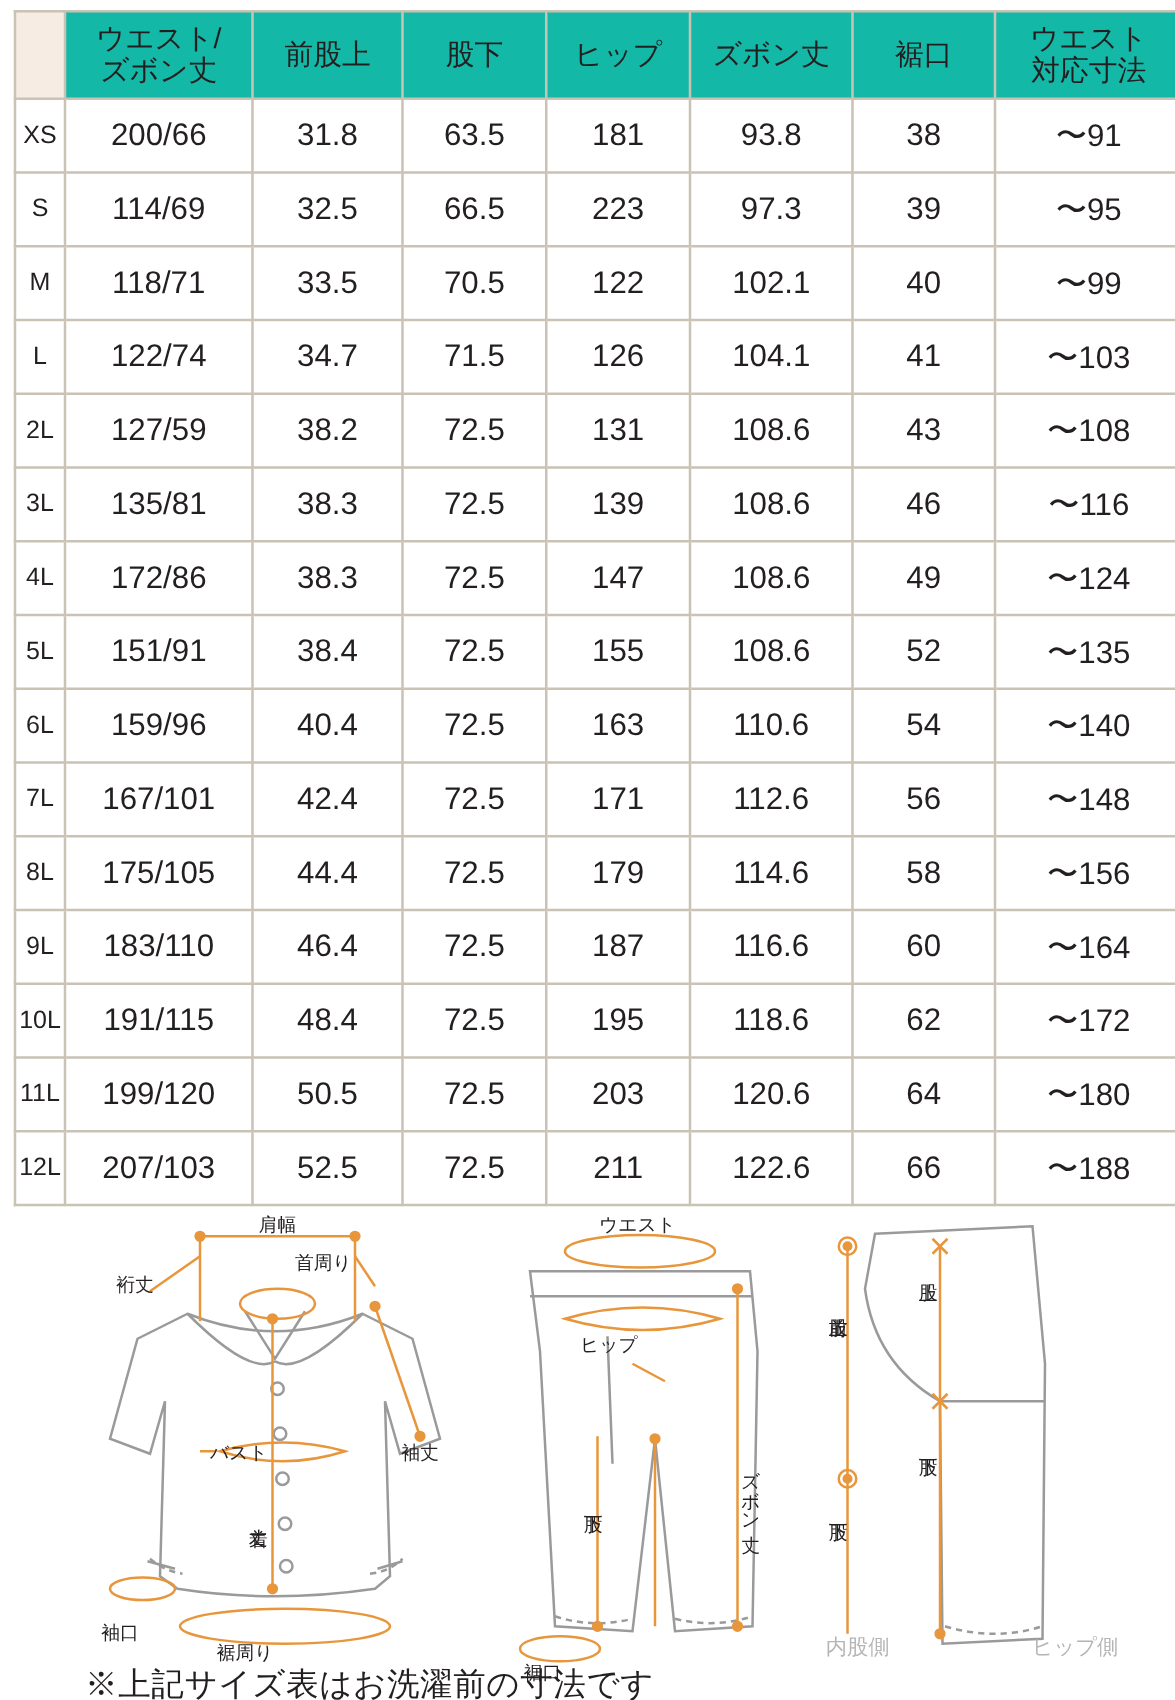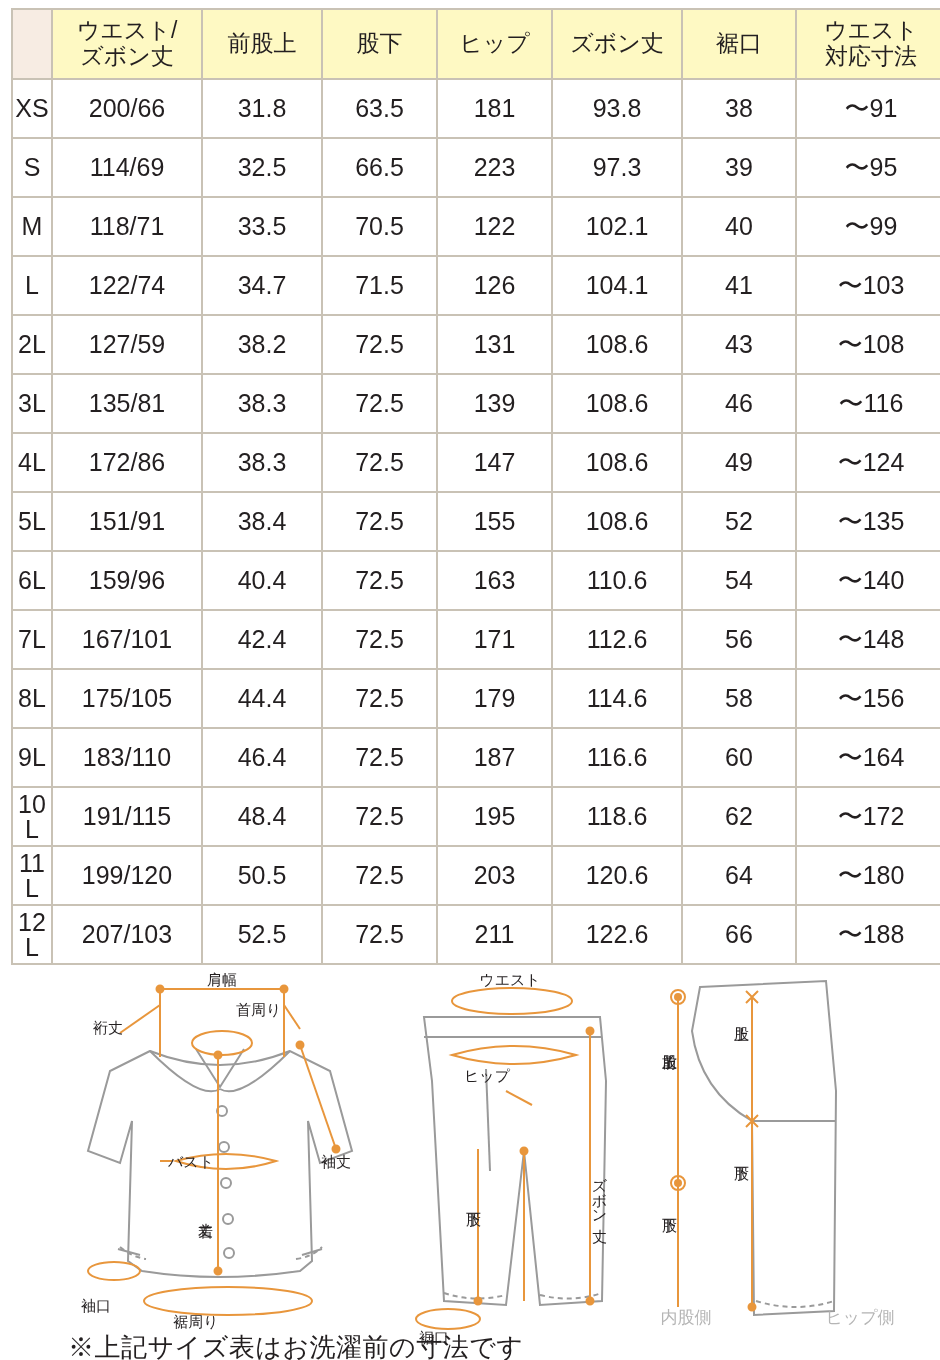--- a/index.html
+++ b/index.html
@@ -29,38 +29,38 @@
     table-layout: fixed;
   }
   table.size-table td, table.size-table th {
     border: 2px solid #c9c2b5;
     text-align: center;
     vertical-align: middle;
     font-weight: normal;
     padding: 0;
   }
   thead th {
-    background: #fef9c3;
+    background: #14b8a6;
     height: 68px;
     font-size: 23px;
     line-height: 1.12;
     color: #231f20;
   }
   thead th.corner {
     width: 38px;
     background: #f7ece3;
   }
   tbody td {
     height: 57px;
     font-size: 25px;
     background: #ffffff;
   }
   tbody td.size-label {
     width: 38px;
-    font-size: 25px;
+    font-size: 20px;
     line-height: 0.98;
     padding: 0 2px;
     word-break: break-all;
   }
   .col-waist   { width: 148px; }
   .col-rise    { width: 118px; }
   .col-inseam  { width: 113px; }
   .col-hip     { width: 113px; }
   .col-length  { width: 128px; }
   .col-hem     { width: 112px; }

